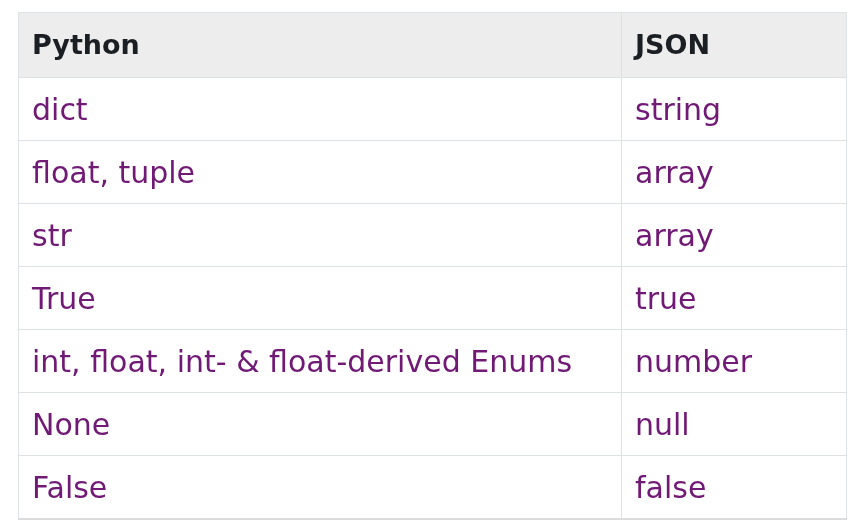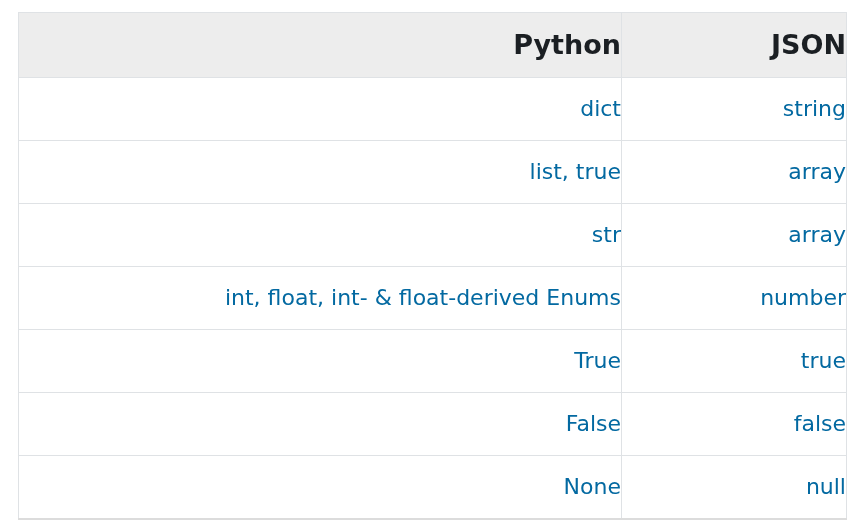--- a/index.html
+++ b/index.html
@@ -34,40 +34,40 @@
 
   table.conv-table col.col-python { width: 603px; }
   table.conv-table col.col-json   { width: 225px; }
 
   table.conv-table th,
   table.conv-table td {
     border: 1px solid #dfe2e5;
     padding: 0 0 0 13px;
     height: 62px;
     vertical-align: middle;
-    text-align: right;
+    text-align: left;
     white-space: nowrap;
     overflow: hidden;
   }
 
   table.conv-table thead th {
     background: #ededed;
     font-weight: bold;
     font-size: 27px;
     line-height: 1.1;
     color: #1b1f23;
     height: 64px;
   }
 
   table.conv-table tbody td {
     background: #ffffff;
     font-weight: normal;
-    font-size: 22px;
+    font-size: 30px;
     line-height: 1.1;
-    color: #0369a1;
+    color: #701a75;
   }
 
   table.conv-table tbody tr:last-child td {
     border-bottom: 2px solid #dcdcdc;
   }
 </style>
 </head>
 <body>
 
 <div class="page">
@@ -84,39 +84,39 @@
         <th>JSON</th>
       </tr>
     </thead>
 
     <tbody>
       <tr>
         <td>dict</td>
         <td>string</td>
       </tr>
       <tr>
-        <td>list, true</td>
+        <td>float, tuple</td>
         <td>array</td>
       </tr>
       <tr>
         <td>str</td>
         <td>array</td>
       </tr>
       <tr>
+        <td>True</td>
+        <td>true</td>
+      </tr>
+      <tr>
         <td>int, float, int- &amp; float-derived Enums</td>
         <td>number</td>
       </tr>
       <tr>
-        <td>True</td>
-        <td>true</td>
+        <td>None</td>
+        <td>null</td>
       </tr>
       <tr>
         <td>False</td>
         <td>false</td>
-      </tr>
-      <tr>
-        <td>None</td>
-        <td>null</td>
       </tr>
     </tbody>
   </table>
 
 </div>
 
 </body></html>

